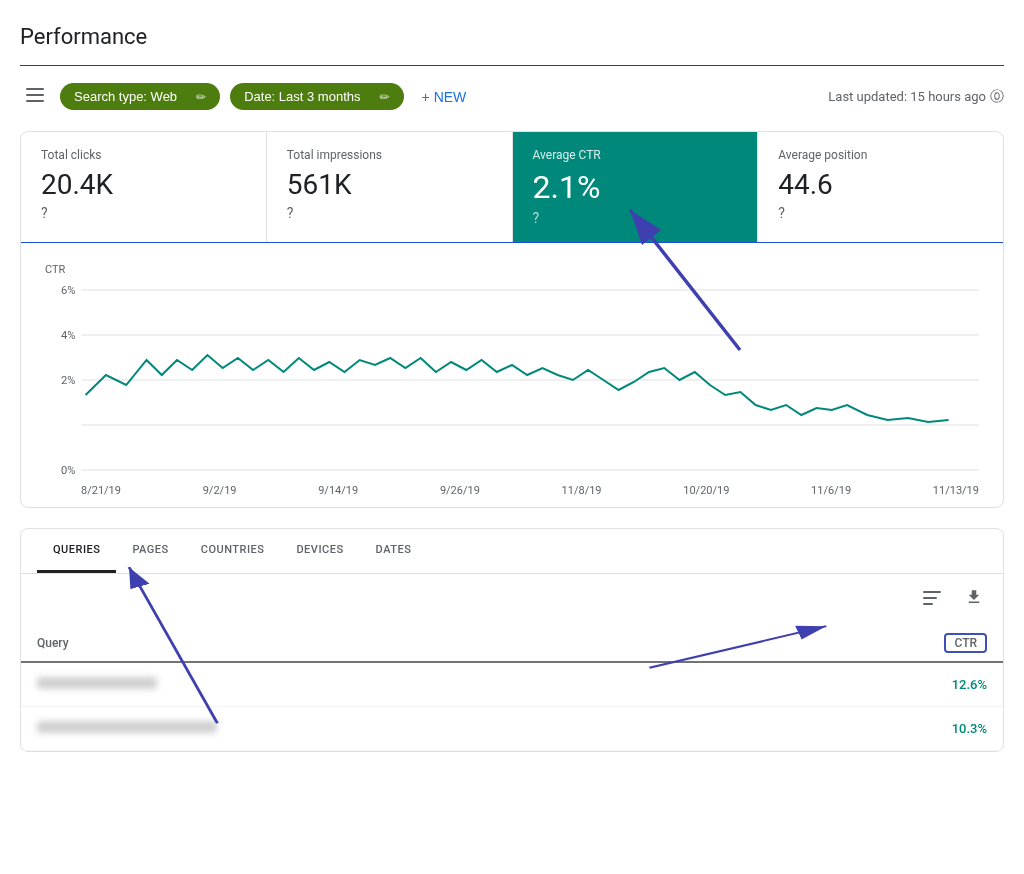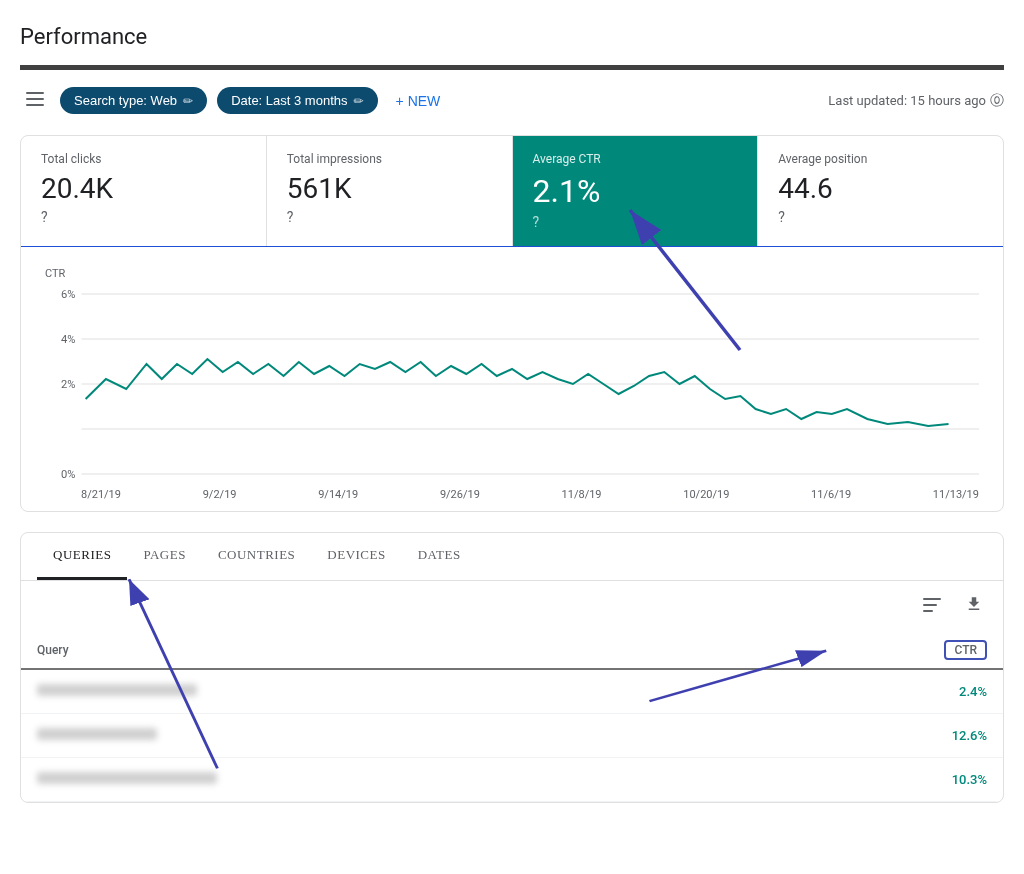--- a/index.html
+++ b/index.html
@@ -12,41 +12,41 @@
     .page-wrapper {
       background: #fff;
       min-height: 874px;
       padding: 16px 20px;
     }
     .page-title {
       font-size: 22px;
       font-weight: 400;
       color: #202124;
       padding: 8px 0 16px 0;
-      border-bottom: 5px solid #404040;
+      border-bottom: 1px solid #404040;
       margin-bottom: 16px;
     }
     .toolbar {
       display: flex;
       align-items: center;
       gap: 10px;
       margin-bottom: 20px;
     }
     .filter-icon-btn {
       background: none;
       border: none;
       cursor: pointer;
       padding: 6px;
       color: #5f6368;
     }
     .chip {
       display: inline-flex;
       align-items: center;
-      gap: 6px;
-      background: #0c4a6e;
+      gap: 19px;
+      background: #4d7c0f;
       color: #fff;
       border-radius: 20px;
       padding: 6px 14px;
       font-size: 13px;
       cursor: pointer;
       border: none;
     }
     .chip .edit-icon { font-size: 12px; opacity: 0.8; }
     .new-btn {
       display: inline-flex;
@@ -143,28 +143,27 @@
       overflow: hidden;
       position: relative;
     }
     .tabs-row {
       display: flex;
       border-bottom: 1px solid #e0e0e0;
       padding: 0 16px;
     }
     .tab {
       padding: 14px 16px;
-      font-size: 13px;
+      font-size: 11px;
       font-weight: 500;
       color: #5f6368;
       cursor: pointer;
       letter-spacing: 0.5px;
       border-bottom: 3px solid transparent;
       position: relative;
-      font-family: Liberation Serif, serif;
     }
     .tab.active {
       color: #202124;
       border-bottom: 3px solid #202124;
     }
     .table-actions {
       display: flex;
       justify-content: flex-end;
       align-items: center;
       gap: 16px;
@@ -345,28 +344,20 @@
           <th class="right">
             <div style="border: 2px solid #3f51b5; border-radius: 4px; display:inline-block; padding: 1px 8px;">
               <span>CTR</span>
             </div>
           </th>
         </tr>
       </thead>
       <tbody>
         <tr class="table-row">
           <td>
-            <span class="blurred-text" style="width: 160px;">&nbsp;&nbsp;&nbsp;&nbsp;&nbsp;&nbsp;&nbsp;&nbsp;&nbsp;&nbsp;&nbsp;&nbsp;&nbsp;&nbsp;&nbsp;&nbsp;&nbsp;&nbsp;&nbsp;&nbsp;&nbsp;&nbsp;&nbsp;&nbsp;</span>
-          </td>
-          <td class="right">
-            <span class="ctr-value">2.4%</span>
-          </td>
-        </tr>
-        <tr class="table-row">
-          <td>
             <span class="blurred-text" style="width: 120px;">&nbsp;&nbsp;&nbsp;&nbsp;&nbsp;&nbsp;&nbsp;&nbsp;&nbsp;&nbsp;&nbsp;&nbsp;&nbsp;&nbsp;&nbsp;&nbsp;&nbsp;&nbsp;</span>
           </td>
           <td class="right">
             <span class="ctr-value">12.6%</span>
           </td>
         </tr>
         <tr class="table-row">
           <td>
             <span class="blurred-text" style="width: 180px;">&nbsp;&nbsp;&nbsp;&nbsp;&nbsp;&nbsp;&nbsp;&nbsp;&nbsp;&nbsp;&nbsp;&nbsp;&nbsp;&nbsp;&nbsp;&nbsp;&nbsp;&nbsp;&nbsp;&nbsp;&nbsp;&nbsp;&nbsp;&nbsp;&nbsp;&nbsp;&nbsp;</span>
           </td>

